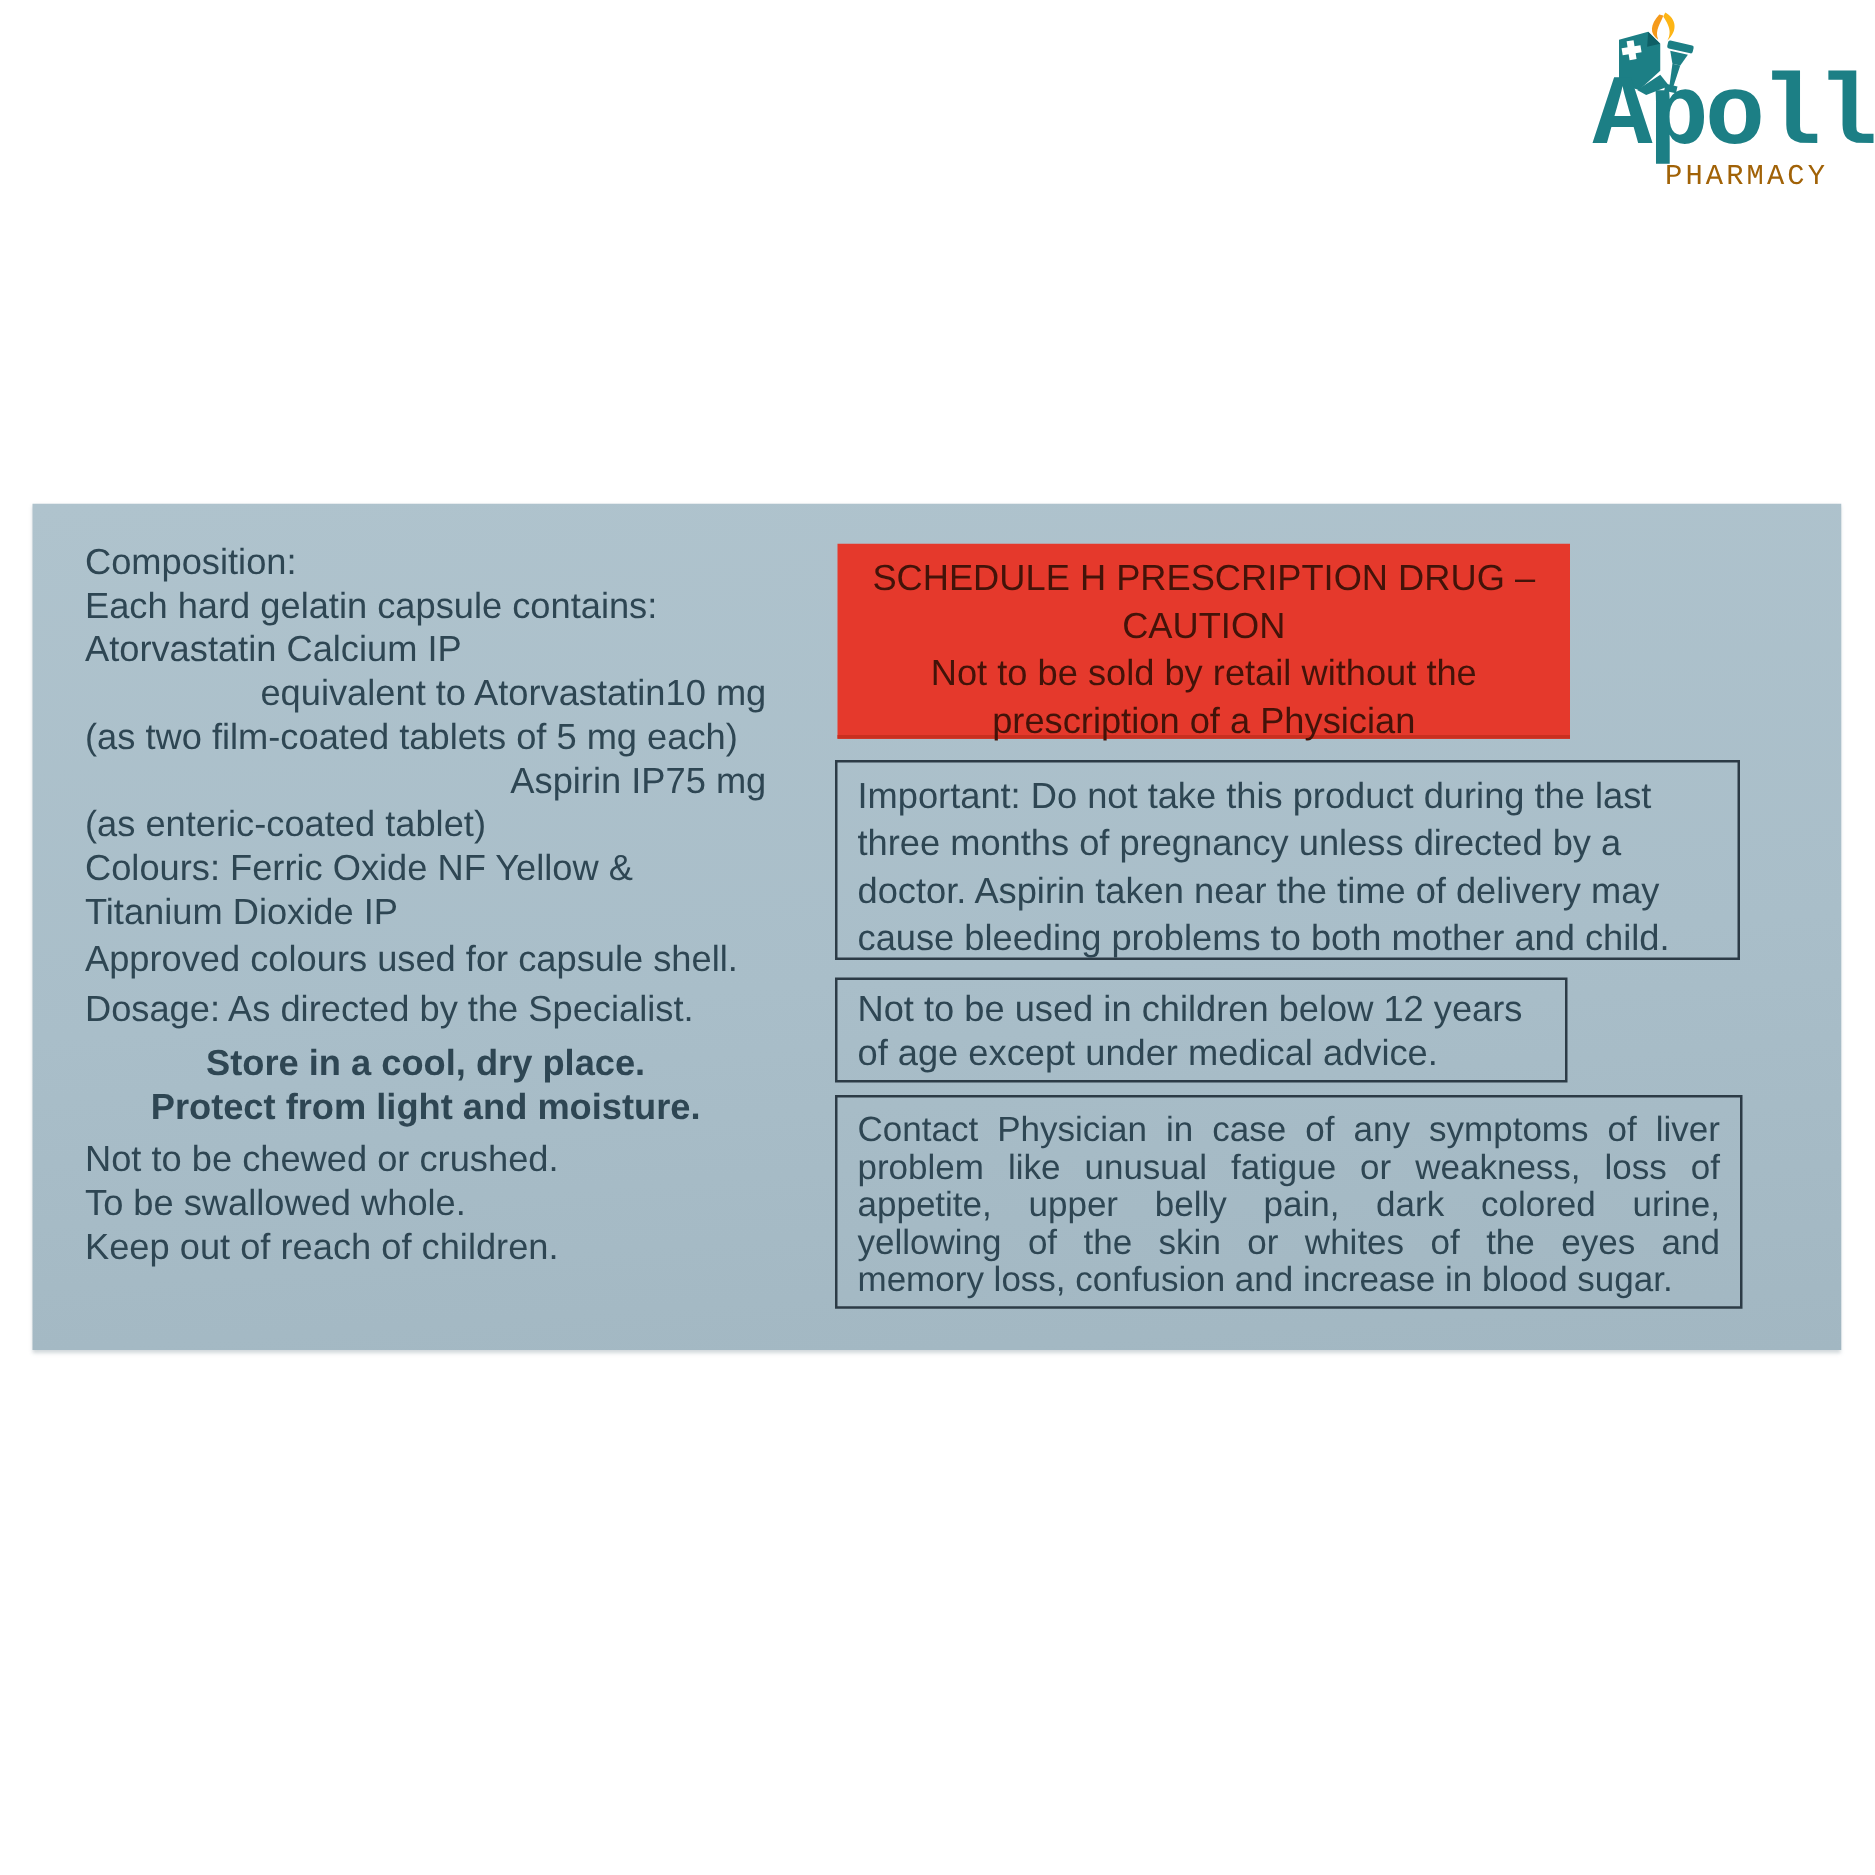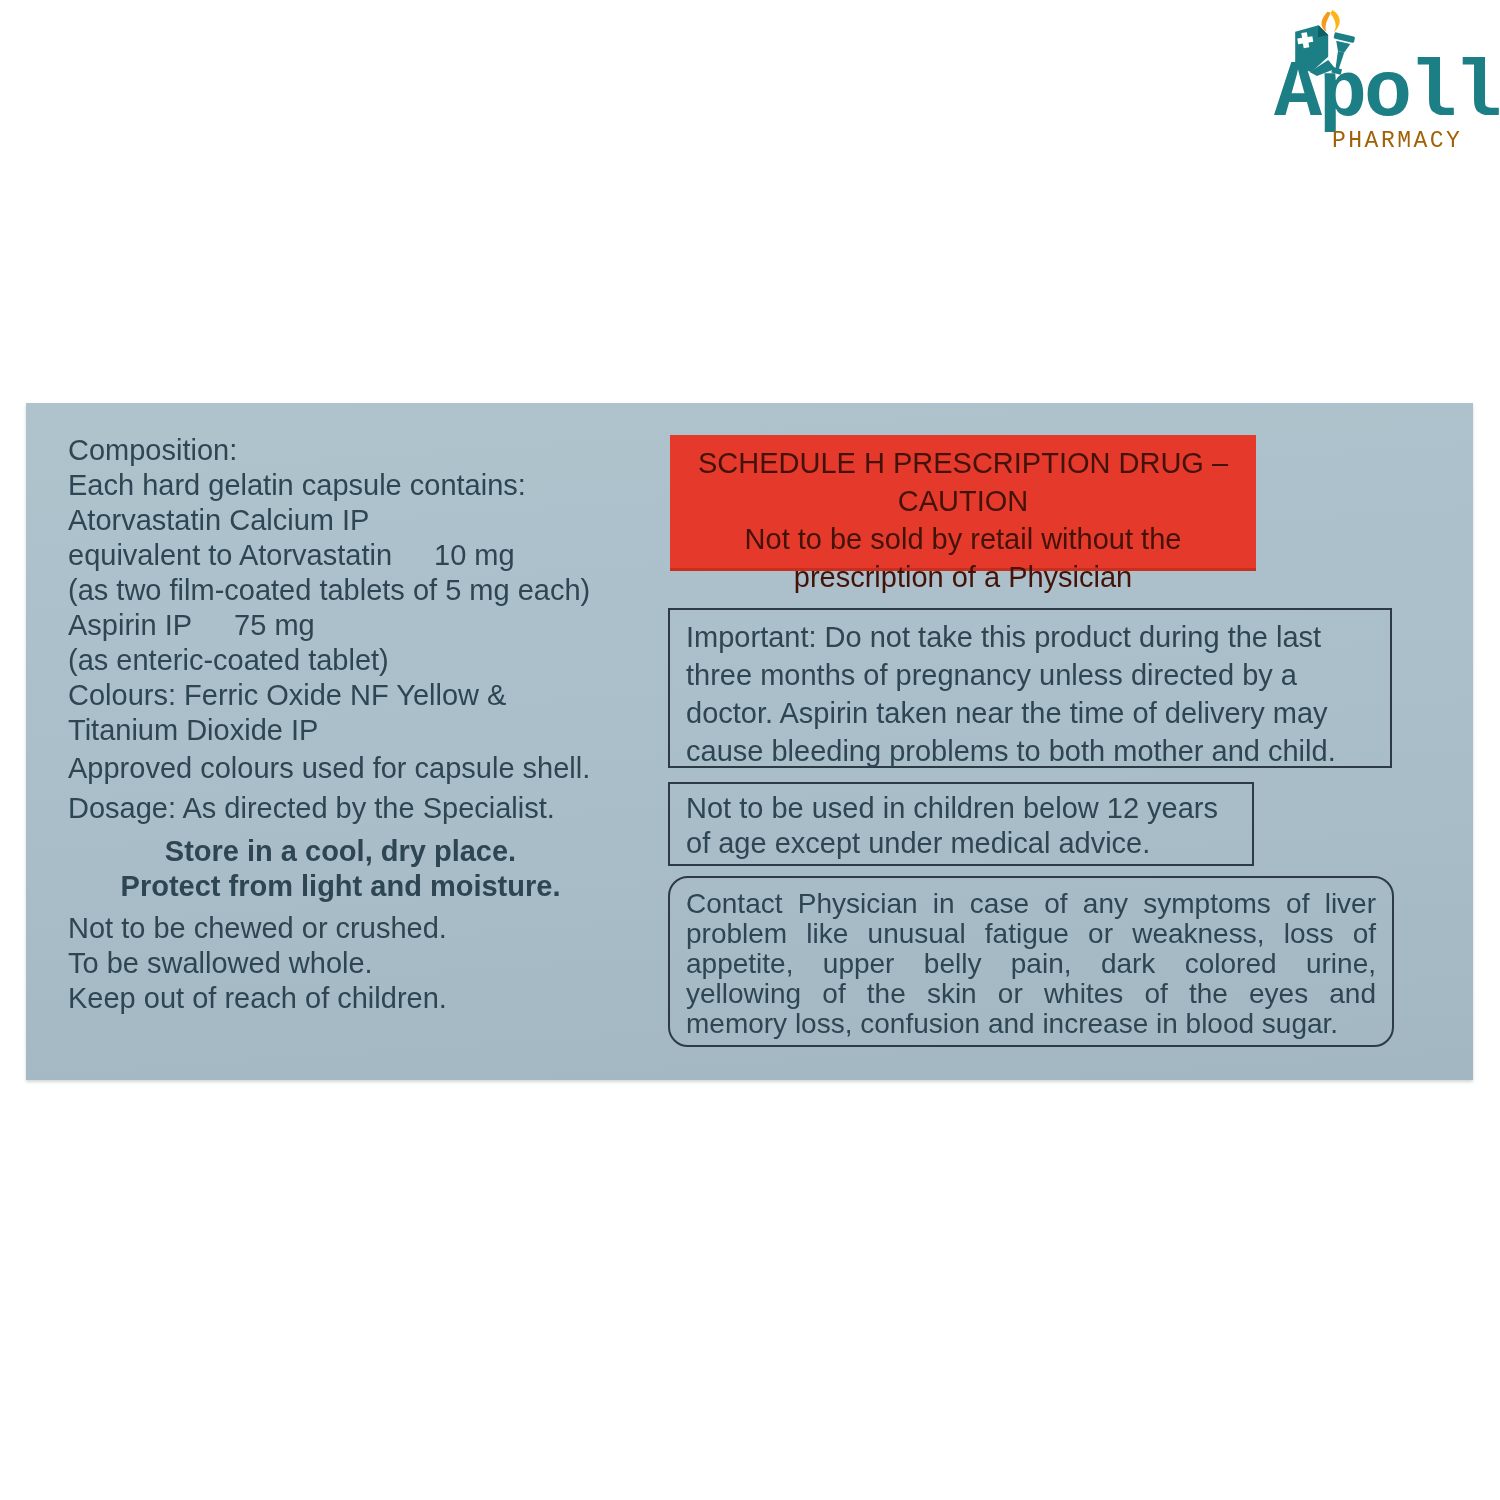--- a/index.html
+++ b/index.html
@@ -24,39 +24,39 @@
   .panel {
     position: absolute; left: 26px; top: 403px; width: 1447px; height: 677px;
     background: linear-gradient(176deg, #AFC3CD 0%, #A9BEC9 55%, #A2B7C2 100%);
     color: #2E4653;
     box-shadow: 0 2px 3px rgba(120,140,150,0.35);
   }
 
   
   .left-col { position: absolute; left: 42px; top: 30px; width: 545px; font-size: 29px; line-height: 35px; }
   .ln { white-space: nowrap; }
-  .ln.flex { display: flex; justify-content: flex-start; gap: 42px; }
+  .ln.flex { display: flex; justify-content: flex-end; }
   .ln.bold { font-weight: bold; text-align: center; }
   .m2 { margin-top: 2px; } .m3 { margin-top: 3px; } .m5 { margin-top: 5px; }
   .m7 { margin-top: 7px; } .m8 { margin-top: 8px; }
 
   
   .schedule-box {
-    position: absolute; left: 644px; top: 32px; width: 586px; height: 136px;
+    position: absolute; left: 644px; top: 32px; width: 586px; height: 156px;
     background: #E5392C; color: #431309;
     border-bottom: 3px solid #C92F1F;
     text-align: center; font-size: 29px; line-height: 38px;
     padding-top: 9px;
   }
 
   
   .wbox { position: absolute; border: 2px solid #2C3B46; font-size: 29px; }
   .important-box { left: 642px; top: 205px; width: 724px; height: 160px; padding: 8px 16px; line-height: 38px; }
   .children-box  { left: 642px; top: 379px; width: 586px; height: 84px;  padding: 7px 16px; line-height: 35px; }
-  .contact-box   { left: 642px; top: 473px; width: 726px; height: 171px; padding: 11px 16px; font-size: 28px; line-height: 30px; border-radius: 20px; }
+  .contact-box   { left: 642px; top: 473px; width: 726px; height: 171px; padding: 11px 16px; font-size: 28px; line-height: 30px; }
   .jline { text-align: justify; text-align-last: justify; }
   .jline-last { text-align: left; }
 </style>
 </head>
 <body>
 
 <div class="stage">
 
   <div class="logo">
     <svg class="logo-icon" viewBox="0 0 92 82" xmlns="http://www.w3.org/2000/svg">

